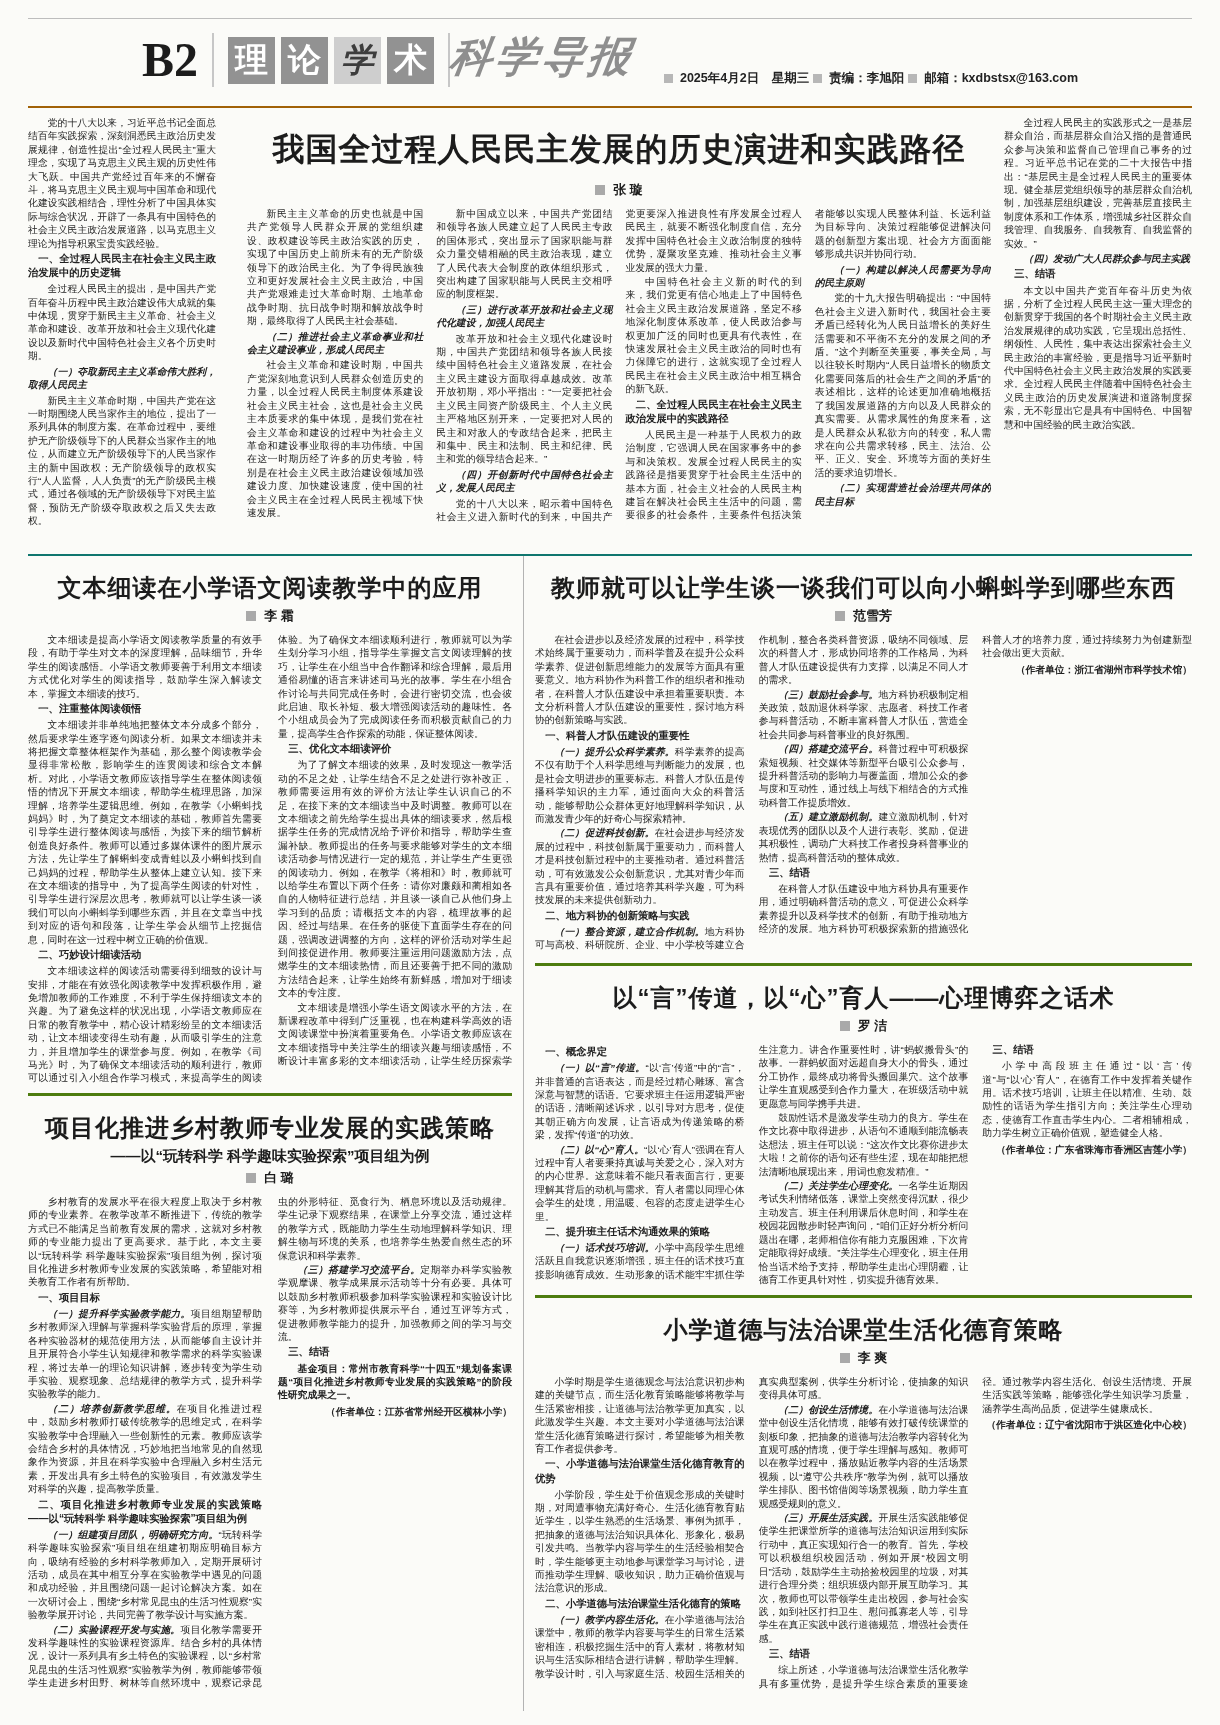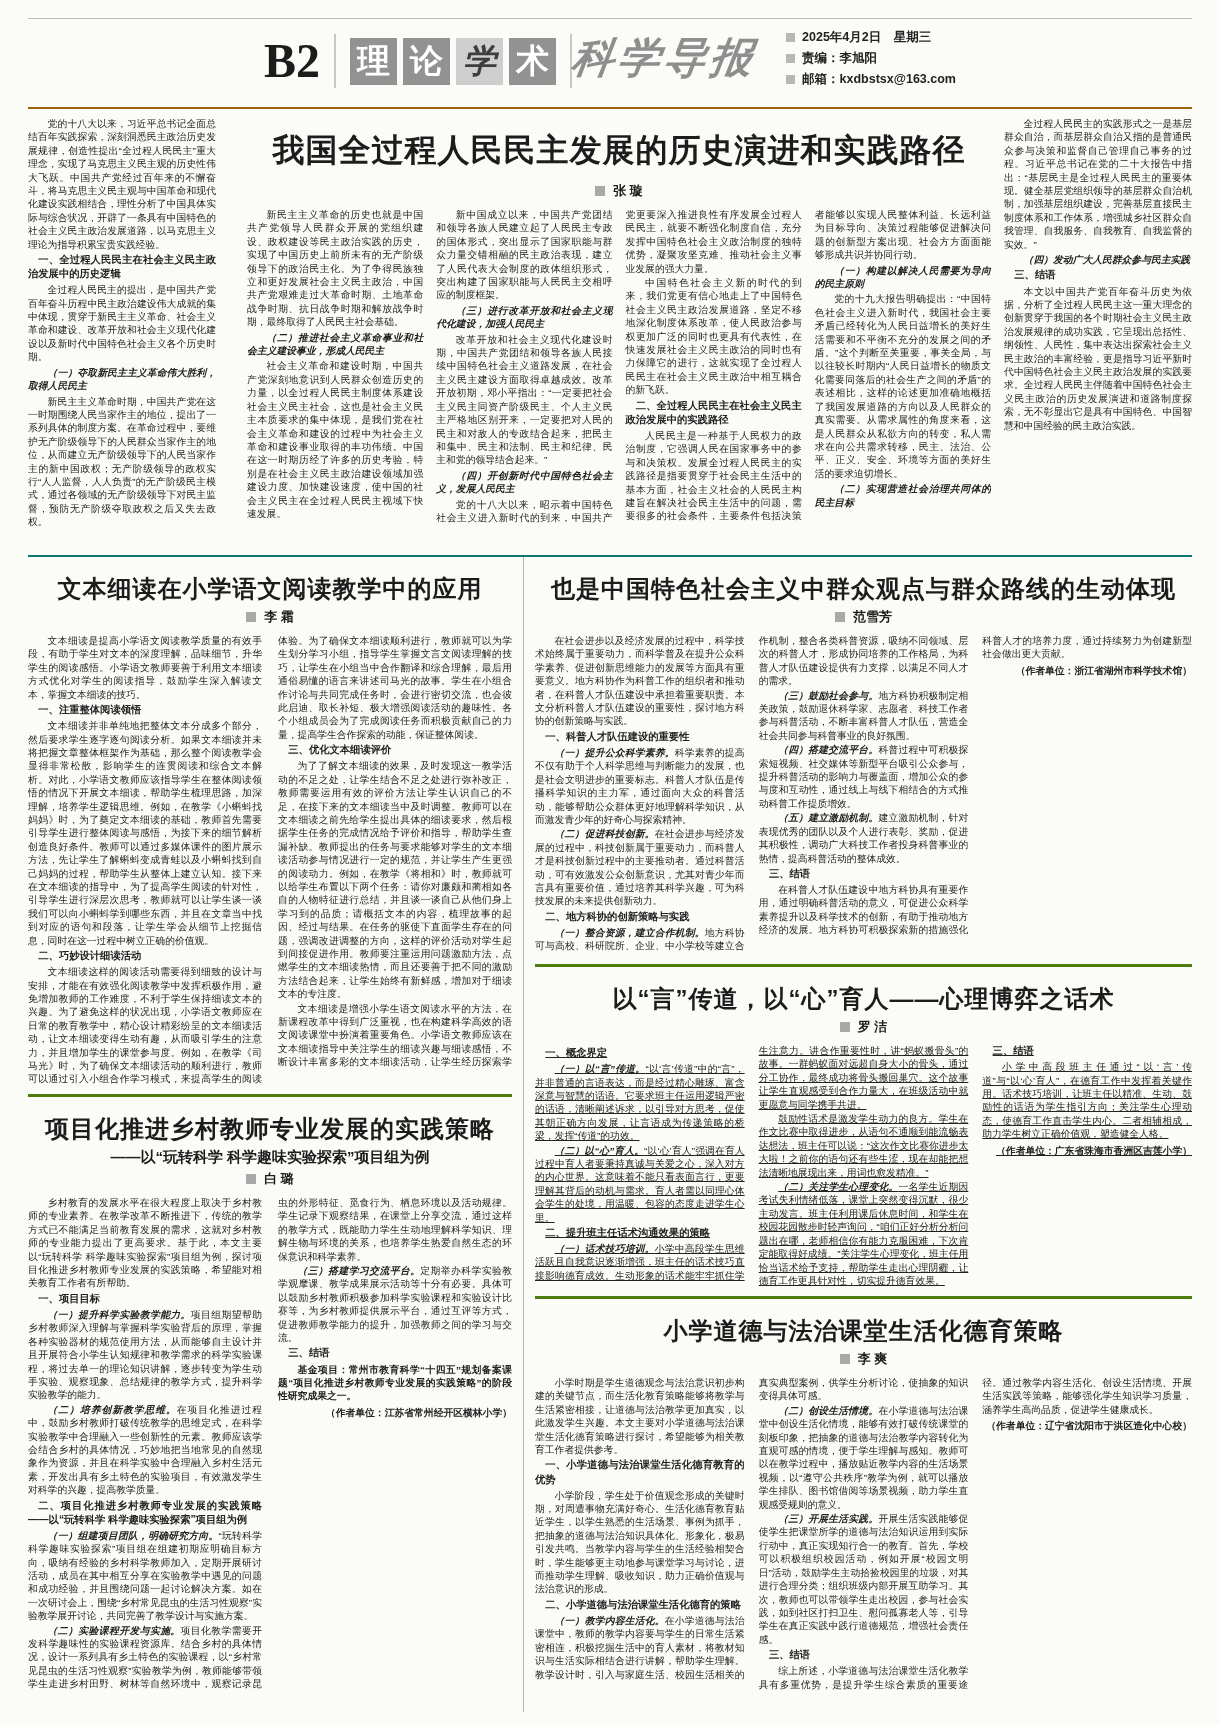--- a/index.html
+++ b/index.html
@@ -15,21 +15,21 @@
   .hdr-left{display:flex;align-items:center;gap:14px;}
   .page-no{font-family:"Liberation Serif","DejaVu Serif",serif;font-weight:bold;font-size:48px;line-height:1;}
   .vbar{width:2px;height:54px;background:#c7c7c7;}
   .tiles{display:flex;gap:6px;}
   .tile{width:47px;height:47px;background:#929292;color:#fff;font-weight:bold;font-size:33px;
         display:flex;align-items:center;justify-content:center;}
   .tile.light{background:#cecece;color:#3d3d3d;font-family:"Liberation Serif","DejaVu Serif",serif;font-style:italic;}
   .hdr-right{display:flex;align-items:flex-end;gap:30px;}
   .masthead{font-family:"DejaVu Serif","Liberation Serif",serif;font-style:italic;font-weight:bold;
             font-size:42px;color:#8e8e8e;transform:skewX(-8deg);letter-spacing:4px;padding-bottom:2px;}
-  .info{display:flex;flex-direction:column;gap:4px;font-size:12.5px;font-weight:bold;color:#222;}
+  .info{display:flex;flex-direction:row;gap:4px;font-size:12.5px;font-weight:bold;color:#222;}
   .info-line{display:flex;align-items:center;gap:7px;}
   .sq{width:9px;height:9px;background:#b7b7b7;flex:0 0 auto;}
   
   .byline{display:flex;align-items:center;justify-content:center;gap:8px;font-size:13px;font-weight:bold;margin:3px 0 8px;}
   .byline .sq{width:10px;height:10px;background:#a9a9a9;}
   .body{font-size:9.8px;line-height:1.37;text-align:justify;color:#222;column-fill:auto;overflow:hidden;}
   .body p{margin:0 0 1px;text-indent:2em;}
   .body p.s1{font-weight:bold;text-indent:1em;font-size:10.3px;margin:2px 0;}
   .body p.s2{font-weight:bold;font-style:italic;margin:2px 0;}
   .body b.lead{font-style:italic;}
@@ -47,21 +47,21 @@
   .vdiv{width:1px;background:#b3b3b3;margin:0 11px;}
   .lower-right{flex:1;min-width:0;}
   .art{padding:6px 0 8px;}
   .art.split{border-bottom:3px solid #4d7c0f;}
   .title-m{font-size:24px;font-weight:bold;text-align:center;letter-spacing:1px;margin:10px 0 2px;}
   .subtitle{font-size:15px;font-weight:bold;text-align:center;margin:3px 0 1px;}
   .cols2{column-count:2;column-gap:16px;}
   .cols3{column-count:3;column-gap:14px;}
   .h-b{height:452px;}
   .h-c{height:322px;}
-  .h-d{height:244px;text-decoration:underline;}
+  .h-d{height:244px;}
   .h-e{height:508px;}
   .h-f{height:318px;}
 </style>
 </head>
 <body>
 
 <div class="page">
   <div class="topline"></div>
 
   <div class="hdr">
@@ -176,21 +176,21 @@
             <p class="fund">基金项目：常州市教育科学“十四五”规划备案课题“项目化推进乡村教师专业发展的实践策略”的阶段性研究成果之一。</p>
             <p class="author">（作者单位：江苏省常州经开区横林小学）</p>
           </div>
       </article>
     </div>
 
     <div class="vdiv"></div>
 
     <div class="lower-right">
       <article class="art split">
-        <h2 class="title-m">也是中国特色社会主义中群众观点与群众路线的生动体现</h2>
+        <h2 class="title-m">教师就可以让学生谈一谈我们可以向小蝌蚪学到哪些东西</h2>
         <div class="byline">
           <span class="sq"></span>
           <span>范雪芳</span>
         </div>
         <div class="body cols3 h-c">
             <p>在社会进步以及经济发展的过程中，科学技术始终属于重要动力，而科学普及在提升公众科学素养、促进创新思维能力的发展等方面具有重要意义。地方科协作为科普工作的组织者和推动者，在科普人才队伍建设中承担着重要职责。本文分析科普人才队伍建设的重要性，探讨地方科协的创新策略与实践。</p>
             <p class="s1">一、科普人才队伍建设的重要性</p>
             <p><b class="lead">（一）提升公众科学素养。</b>科学素养的提高不仅有助于个人科学思维与判断能力的发展，也是社会文明进步的重要标志。科普人才队伍是传播科学知识的主力军，通过面向大众的科普活动，能够帮助公众群体更好地理解科学知识，从而激发青少年的好奇心与探索精神。</p>
             <p><b class="lead">（二）促进科技创新。</b>在社会进步与经济发展的过程中，科技创新属于重要动力，而科普人才是科技创新过程中的主要推动者。通过科普活动，可有效激发公众创新意识，尤其对青少年而言具有重要价值，通过培养其科学兴趣，可为科技发展的未来提供创新动力。</p>
             <p class="s1">二、地方科协的创新策略与实践</p>

